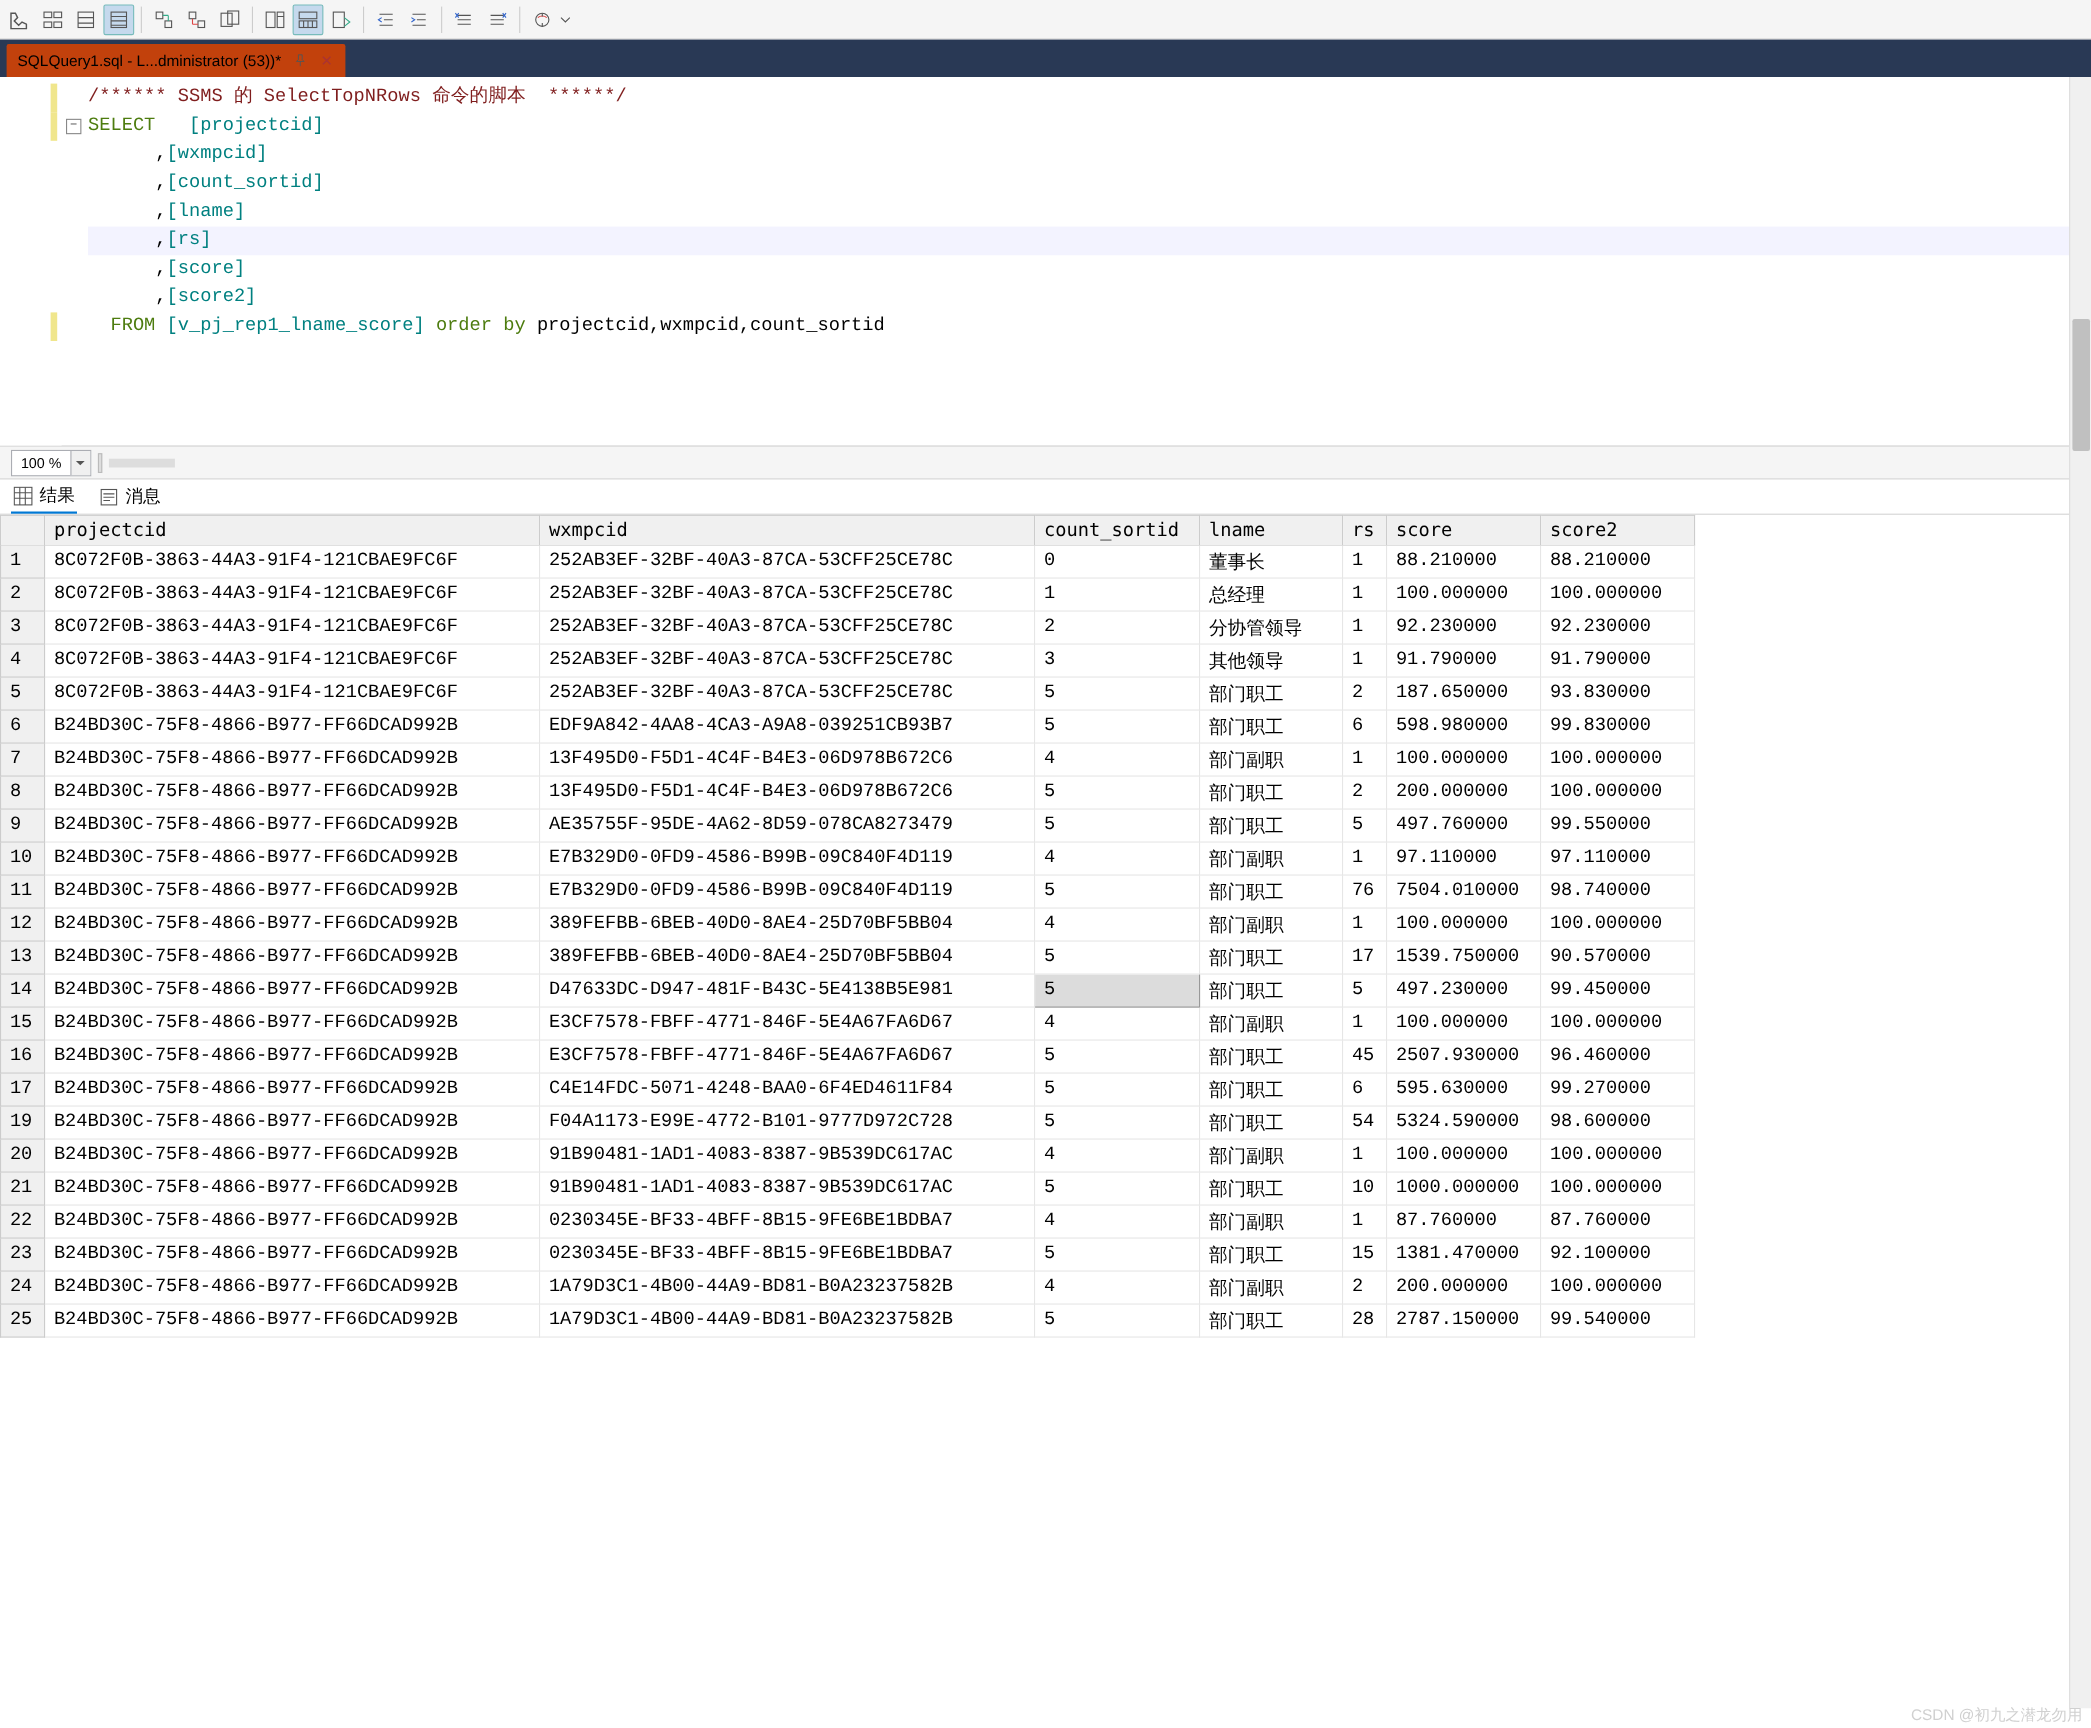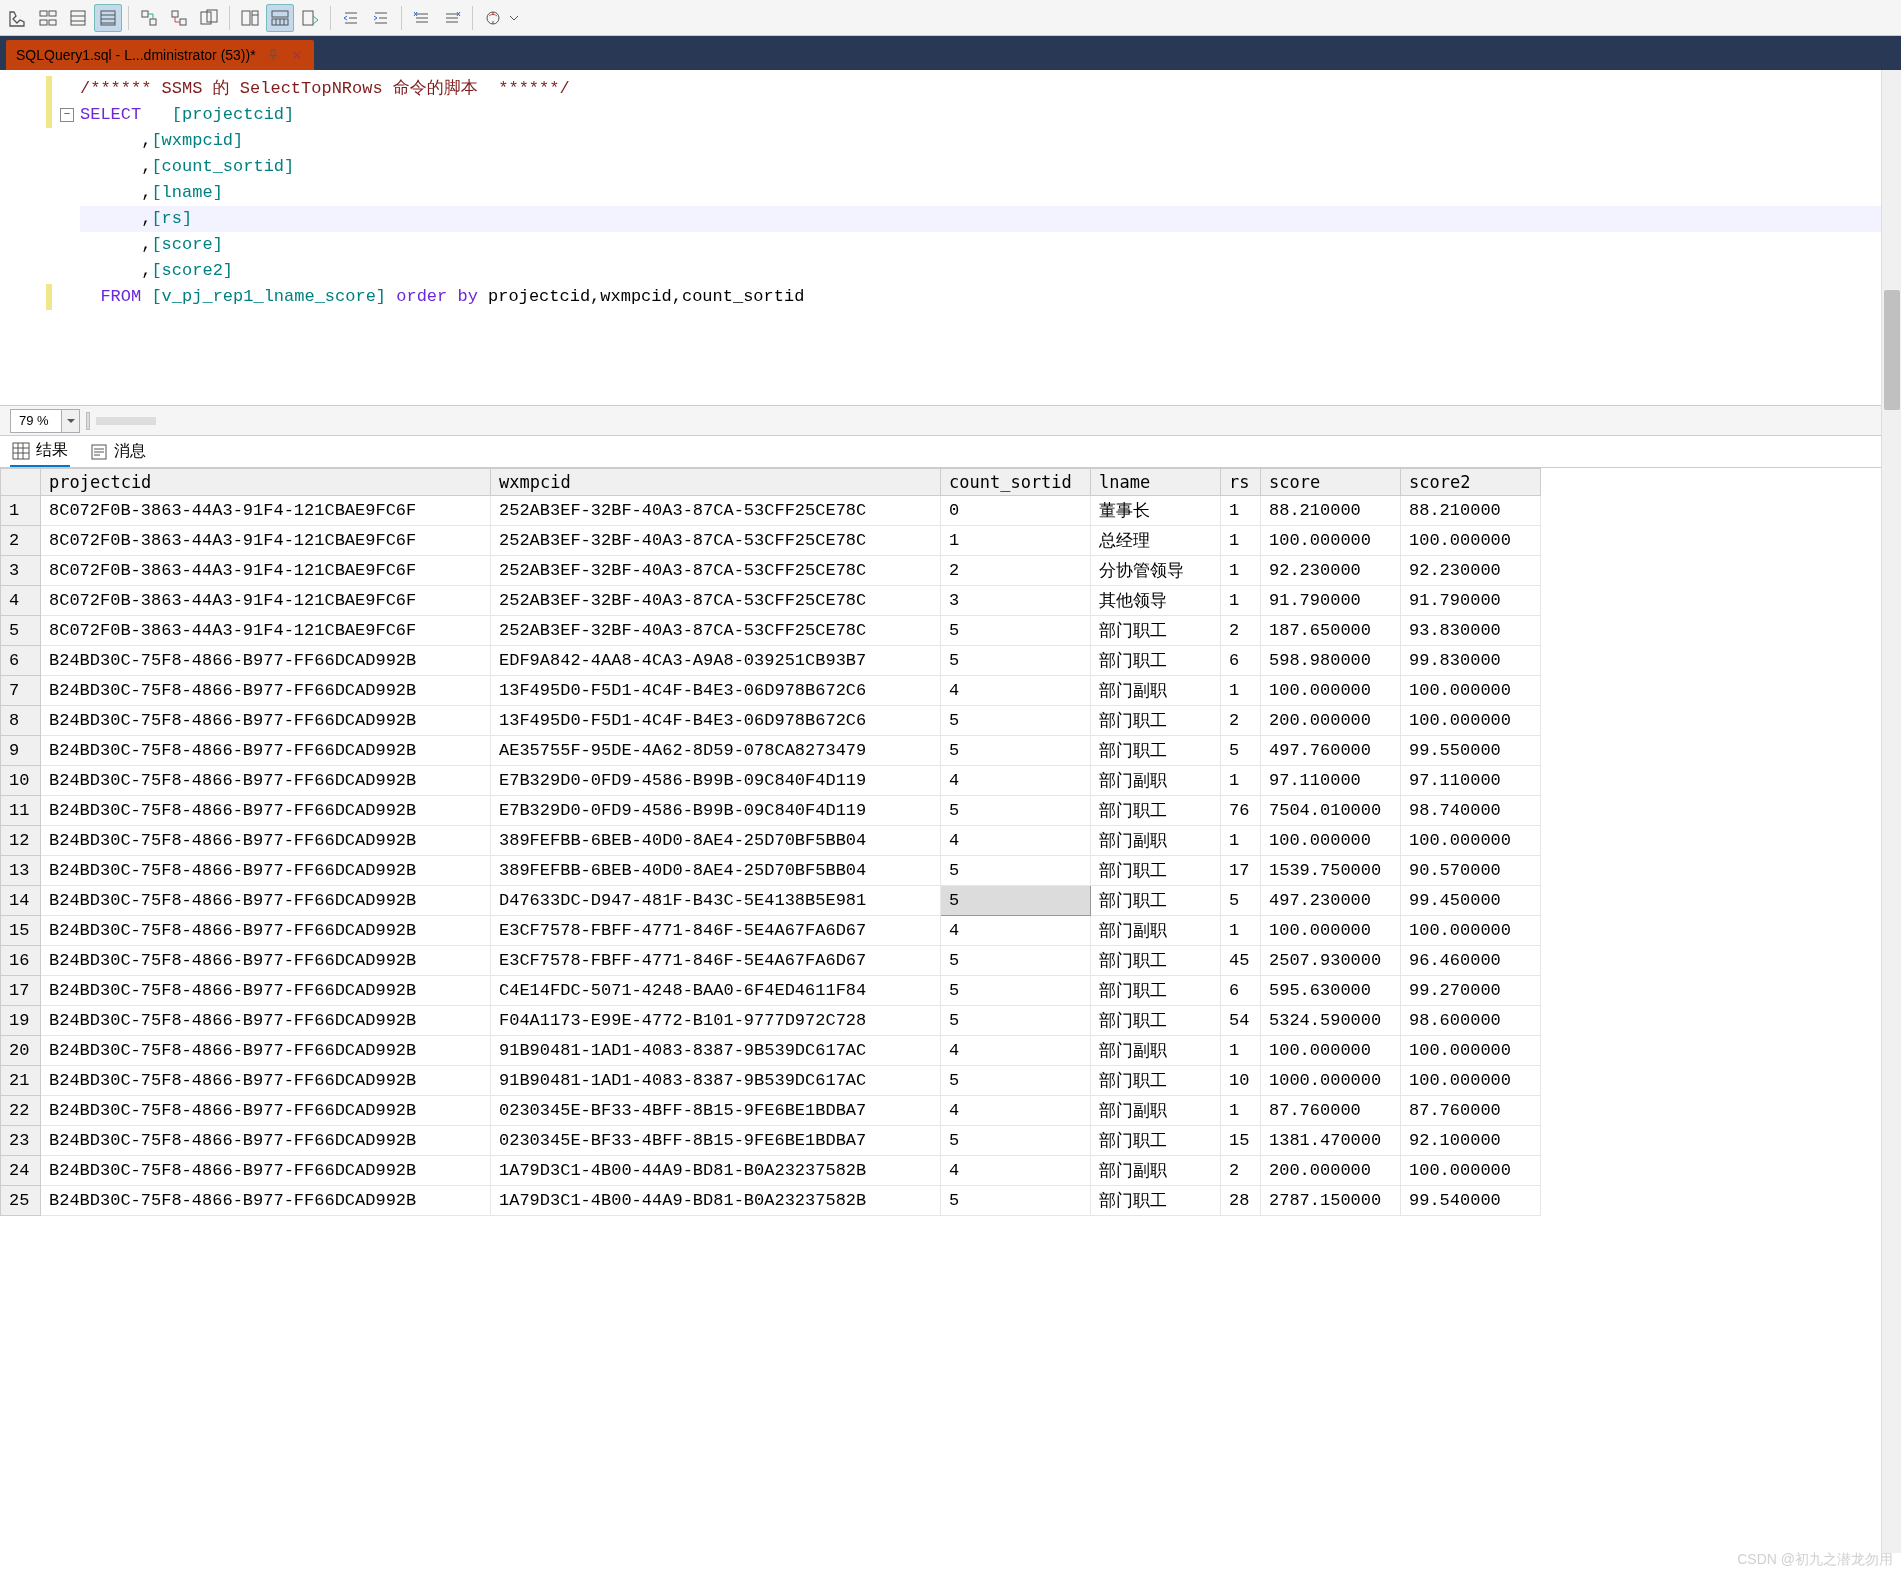--- a/index.html
+++ b/index.html
@@ -15,21 +15,21 @@
     .tabbar { height: 34px; background: #293955; display: flex; align-items: flex-end; padding-left: 6px; }
     .tab { height: 30px; background: #c2410c; display: flex; align-items: center; padding: 0 10px; gap: 10px; border-top-left-radius: 2px; border-top-right-radius: 2px; font-size: 14px; }
     .tab-pin, .tab-close { width: 14px; height: 14px; display: flex; align-items: center; justify-content: center; cursor: pointer; color: #555; }
     
     .editor { height: 336px; background: #fff; position: relative; font-family: Consolas, "Courier New", monospace; font-size: 17px; line-height: 26px; border-bottom: 1px solid #ccc; }
     .editor-gutter { position: absolute; left: 0; top: 0; width: 56px; height: 100%; background: #fff; }
     .editor-marker { position: absolute; left: 46px; width: 6px; background: #f0e68c; }
     .editor-collapse { position: absolute; left: 60px; width: 14px; height: 14px; border: 1px solid #888; background: #fff; font-size: 11px; line-height: 10px; text-align: center; cursor: pointer; color: #444; }
     .editor-lines { position: absolute; left: 80px; right: 0; top: 6px; white-space: pre; }
     .cm { color: #7f1d1d; }
-    .kw { color: #6d28d9; }
+    .kw { color: #4d7c0f; }
     .id { color: #008080; }
     .tx { color: #000; }
     .editor-highlight { position: absolute; background: #e8e8ff; opacity: 0.5; height: 26px; }
     
     .zoom-bar { height: 30px; background: #f5f5f5; border-bottom: 1px solid #ccc; display: flex; align-items: center; padding: 0 10px; gap: 6px; font-size: 13px; }
     .zoom-combo { height: 24px; display: flex; align-items: center; border: 1px solid #abadb3; background: #fff; }
     .zoom-val { padding: 0 8px; min-width: 50px; }
     .zoom-dd { width: 18px; height: 22px; border-left: 1px solid #abadb3; display: flex; align-items: center; justify-content: center; cursor: pointer; background: #f0f0f0; }
     .zoom-slider-track { width: 60px; height: 8px; background: #ddd; position: relative; }
     
@@ -206,21 +206,21 @@
     <div class="editor-marker" style="top:32px;height:26px"></div>
     <div class="editor-marker" style="top:214px;height:26px"></div>
   </div>
   <div class="editor-collapse" style="top:38px">−</div>
   <div class="editor-highlight" style="top:136px;left:80px;right:0"></div>
   <div class="editor-lines" id="editor-lines"><div><span class="cm">/****** SSMS 的 SelectTopNRows 命令的脚本  ******/</span></div><div><span class="kw">SELECT</span><span class="tx">   </span><span class="id">[projectcid]</span></div><div>      <span class="tx">,</span><span class="id">[wxmpcid]</span></div><div>      <span class="tx">,</span><span class="id">[count_sortid]</span></div><div>      <span class="tx">,</span><span class="id">[lname]</span></div><div>      <span class="tx">,</span><span class="id">[rs]</span></div><div>      <span class="tx">,</span><span class="id">[score]</span></div><div>      <span class="tx">,</span><span class="id">[score2]</span></div><div>  <span class="kw">FROM</span><span class="tx"> </span><span class="id">[v_pj_rep1_lname_score]</span><span class="tx"> </span><span class="kw">order by</span><span class="tx"> projectcid,wxmpcid,count_sortid</span></div></div>
 </div>
 
 <div class="zoom-bar">
   <div class="zoom-combo">
-    <div class="zoom-val">79 %</div>
+    <div class="zoom-val">100 %</div>
     <div class="zoom-dd">
         <svg viewBox="0 0 10 10" width="10" height="10">
           <path d="M1 3l4 4 4-4" fill="#555"></path>
         </svg>
       </div>
   </div>
   <div style="width:4px;height:18px;background:#ddd;border:1px solid #bbb"></div>
   <div class="zoom-slider-track"></div>
 </div>
 

